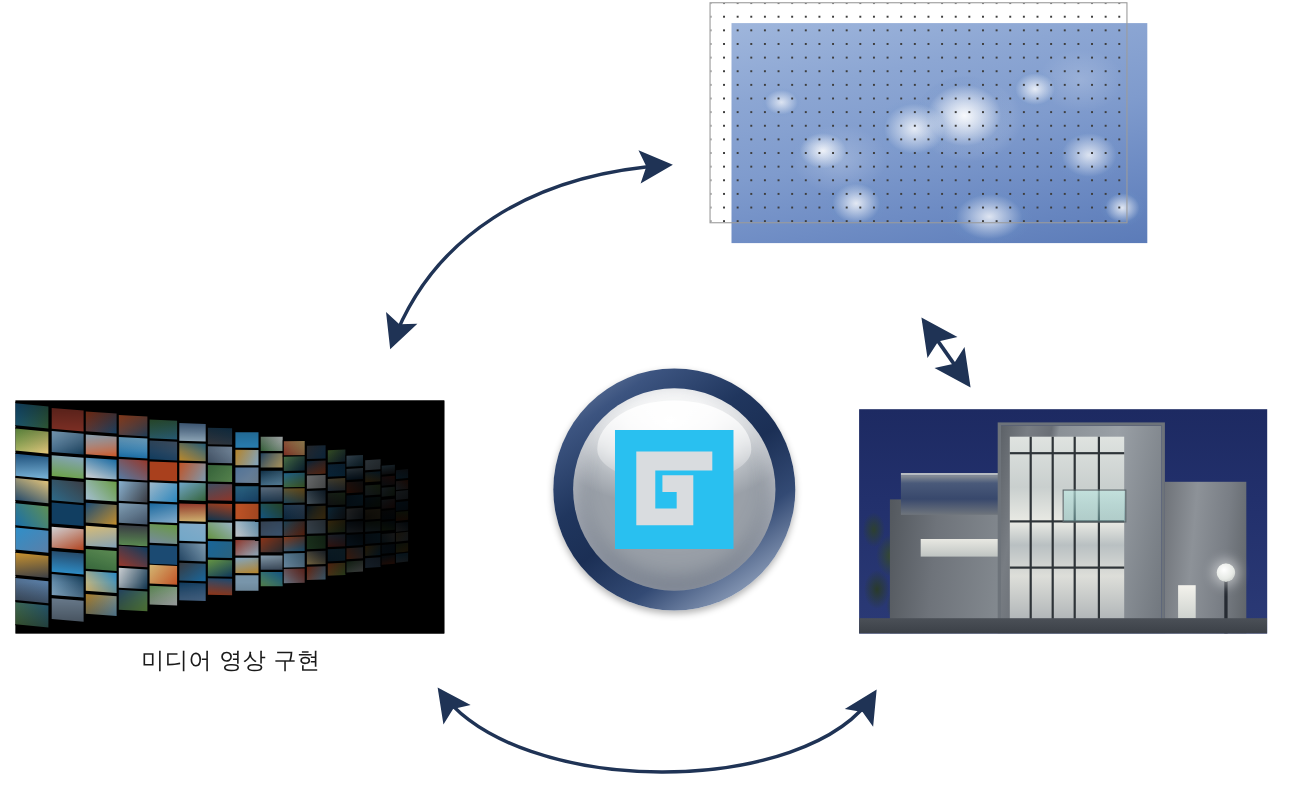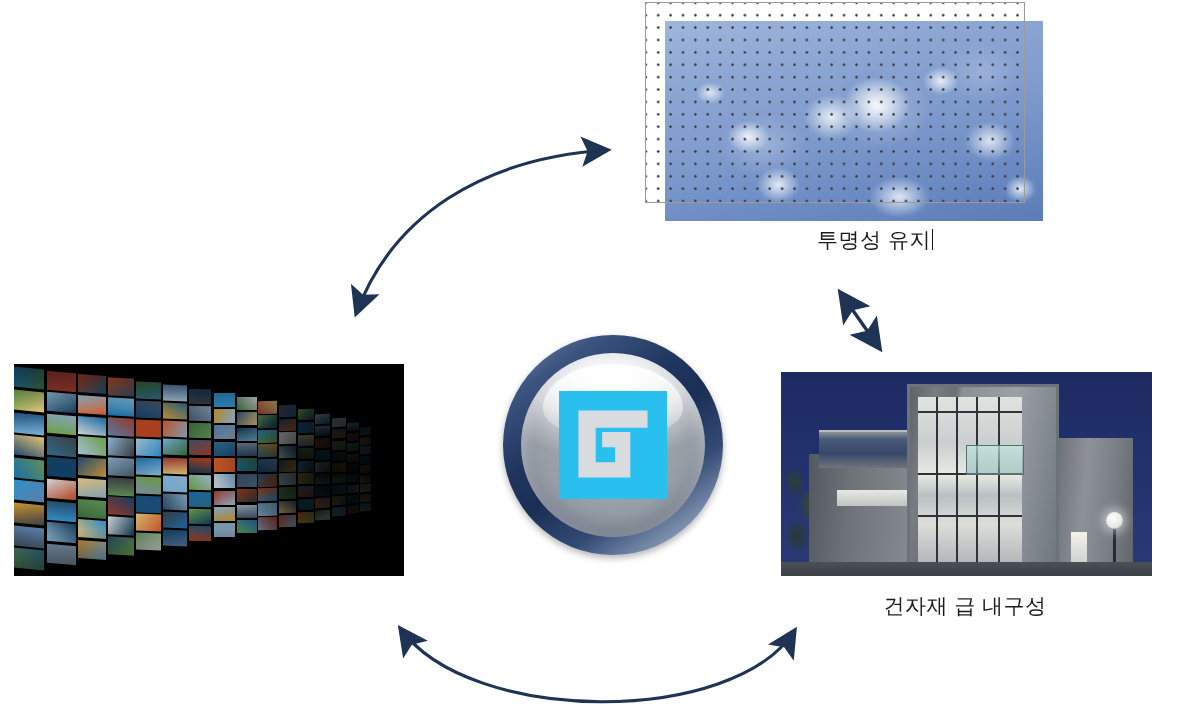--- a/index.html
+++ b/index.html
@@ -252,21 +252,20 @@
 </head>
 <body>
 
 <div id="stage">
 
 
   <div class="transparency-wrap">
     <div class="bubble-photo"></div>
     <div class="dot-panel"></div>
   </div>
-  <div class="caption caption-transparency"><span>투명성 유지</span><span class="caret"></span></div>
 
   <div class="media-wall" id="media-wall">
       <div class="screen" style="left: 0px; top: 4.3px; width: 30px; height: 20px; background: linear-gradient(115deg, rgb(27, 111, 168), rgb(58, 107, 63)); box-shadow: rgb(0, 0, 0) 0px 0px 0px 1px; transform: skewY(5.5deg); opacity: 1;"></div>
       <div class="screen" style="left: 0px; top: 26.9px; width: 30px; height: 20px; background: linear-gradient(144deg, rgb(111, 163, 74), rgb(224, 194, 122)); box-shadow: rgb(0, 0, 0) 0px 0px 0px 1px; transform: skewY(5.5deg); opacity: 1;"></div>
       <div class="screen" style="left: 0px; top: 49.5px; width: 30px; height: 20px; background: linear-gradient(173deg, rgb(29, 79, 122), rgb(122, 180, 216)); box-shadow: rgb(0, 0, 0) 0px 0px 0px 1px; transform: skewY(5.5deg); opacity: 1;"></div>
       <div class="screen" style="left: 0px; top: 72.1px; width: 30px; height: 20px; background: linear-gradient(202deg, rgb(224, 194, 122), rgb(39, 75, 107)); box-shadow: rgb(0, 0, 0) 0px 0px 0px 1px; transform: skewY(5.5deg); opacity: 1;"></div>
       <div class="screen" style="left: 0px; top: 94.7px; width: 30px; height: 20px; background: linear-gradient(231deg, rgb(94, 143, 85), rgb(27, 111, 168)); box-shadow: rgb(0, 0, 0) 0px 0px 0px 1px; transform: skewY(5.5deg); opacity: 1;"></div>
       <div class="screen" style="left: 0px; top: 117.3px; width: 30px; height: 20px; background: linear-gradient(140deg, rgb(47, 143, 201), rgb(90, 127, 168)); box-shadow: rgb(0, 0, 0) 0px 0px 0px 1px; transform: skewY(5.5deg); opacity: 1;"></div>
       <div class="screen" style="left: 0px; top: 139.9px; width: 30px; height: 20px; background: linear-gradient(169deg, rgb(200, 146, 47), rgb(60, 63, 70)); box-shadow: rgb(0, 0, 0) 0px 0px 0px 1px; transform: skewY(5.5deg); opacity: 1;"></div>
       <div class="screen" style="left: 0px; top: 162.5px; width: 30px; height: 20px; background: linear-gradient(198deg, rgb(90, 127, 168), rgb(69, 86, 107)); box-shadow: rgb(0, 0, 0) 0px 0px 0px 1px; transform: skewY(5.5deg); opacity: 1;"></div>
@@ -400,20 +399,21 @@
       <div class="screen" style="left: 346.2px; top: 63.3px; width: 11px; height: 7.5px; background: linear-gradient(190deg, rgb(69, 86, 107), rgb(47, 143, 201)); box-shadow: rgb(0, 0, 0) 0px 0px 0px 1px; transform: skewY(-5.5deg); opacity: 0.78;"></div>
       <div class="screen" style="left: 346.2px; top: 72.8px; width: 11px; height: 7.5px; background: linear-gradient(219deg, rgb(180, 68, 31), rgb(143, 184, 216)); box-shadow: rgb(0, 0, 0) 0px 0px 0px 1px; transform: skewY(-5.5deg); opacity: 0.78;"></div>
       <div class="screen" style="left: 346.2px; top: 82.3px; width: 11px; height: 7.5px; background: linear-gradient(128deg, rgb(168, 196, 216), rgb(126, 147, 168)); box-shadow: rgb(0, 0, 0) 0px 0px 0px 1px; transform: skewY(-5.5deg); opacity: 0.78;"></div>
       <div class="screen" style="left: 346.2px; top: 91.8px; width: 11px; height: 7.5px; background: linear-gradient(157deg, rgb(27, 111, 168), rgb(29, 79, 122)); box-shadow: rgb(0, 0, 0) 0px 0px 0px 1px; transform: skewY(-5.5deg); opacity: 0.78;"></div>
       <div class="screen" style="left: 346.2px; top: 101.3px; width: 11px; height: 7.5px; background: linear-gradient(186deg, rgb(111, 163, 74), rgb(207, 90, 42)); box-shadow: rgb(0, 0, 0) 0px 0px 0px 1px; transform: skewY(-5.5deg); opacity: 0.78;"></div>
       <div class="screen" style="left: 346.2px; top: 110.7px; width: 11px; height: 7.5px; background: linear-gradient(215deg, rgb(29, 79, 122), rgb(211, 215, 218)); box-shadow: rgb(0, 0, 0) 0px 0px 0px 1px; transform: skewY(-5.5deg); opacity: 0.78;"></div>
       <div class="screen" style="left: 346.2px; top: 120.2px; width: 11px; height: 7.5px; background: linear-gradient(124deg, rgb(224, 194, 122), rgb(168, 196, 216)); box-shadow: rgb(0, 0, 0) 0px 0px 0px 1px; transform: skewY(-5.5deg); opacity: 0.78;"></div>
       <div class="screen" style="left: 346.2px; top: 129.7px; width: 11px; height: 7.5px; background: linear-gradient(153deg, rgb(94, 143, 85), rgb(200, 146, 47)); box-shadow: rgb(0, 0, 0) 0px 0px 0px 1px; transform: skewY(-5.5deg); opacity: 0.78;"></div>
       <div class="screen" style="left: 346.2px; top: 139.2px; width: 11px; height: 7.5px; background: linear-gradient(182deg, rgb(47, 143, 201), rgb(134, 166, 189)); box-shadow: rgb(0, 0, 0) 0px 0px 0px 1px; transform: skewY(-5.5deg); opacity: 0.78;"></div>
     </div>
+  <div class="caption caption-media">미디어 영상 구현</div>
 
   <div class="building">
     <div class="b-tree"></div>
     <div class="b-side-left"></div>
     <div class="b-penthouse"></div>
     <div class="b-win" style="left:56px;top:118px;width:74px;height:16px;"></div>
     <div class="b-side-right"></div>
     <div class="b-tower">
       <div class="b-glass">
         <div class="mull-v" style="left:18px"></div>
@@ -424,21 +424,20 @@
         <div class="mull-h" style="top:76px"></div>
         <div class="mull-h" style="top:118px"></div>
         <div class="b-balcony"></div>
       </div>
     </div>
     <div class="b-win" style="left:290px;top:160px;width:16px;height:30px;background:linear-gradient(180deg,#f3f2ec,#cfd3cf);"></div>
     <div class="b-lamp-post"></div>
     <div class="b-lamp-globe"></div>
     <div class="b-ground"></div>
   </div>
-  <div class="caption caption-durability">건자재 급 내구성</div>
 
   <div class="logo">
     <div class="logo-outer"></div>
     <div class="logo-gloss-ring"></div>
     <div class="logo-inner"></div>
     <svg class="logo-glyph" viewBox="0 0 100 100">
       <path id="glyph-square" d="M0 0 H100 V100 H0 Z" fill="#29c0f0"></path>
       <path id="glyph-cut" fill="#d9dcdf" d="M18 18 H82 V34 H34 V66 H52 V52 H40 V38 H66 V80 H18 Z"></path>
     </svg>
   </div>

